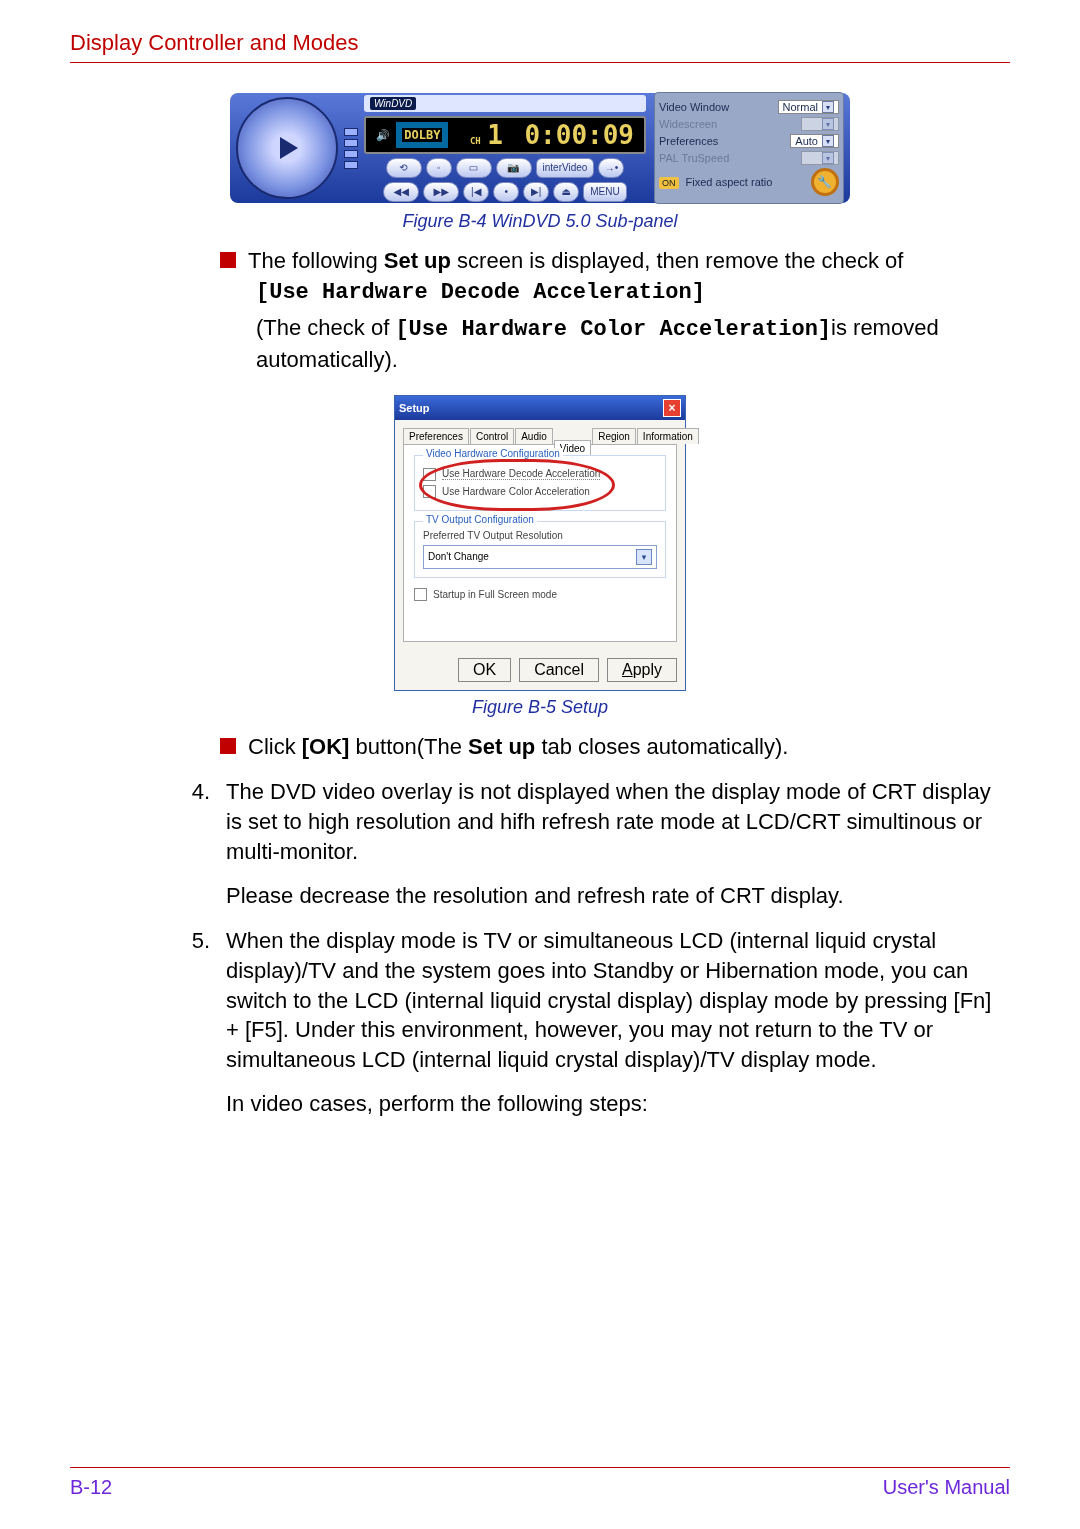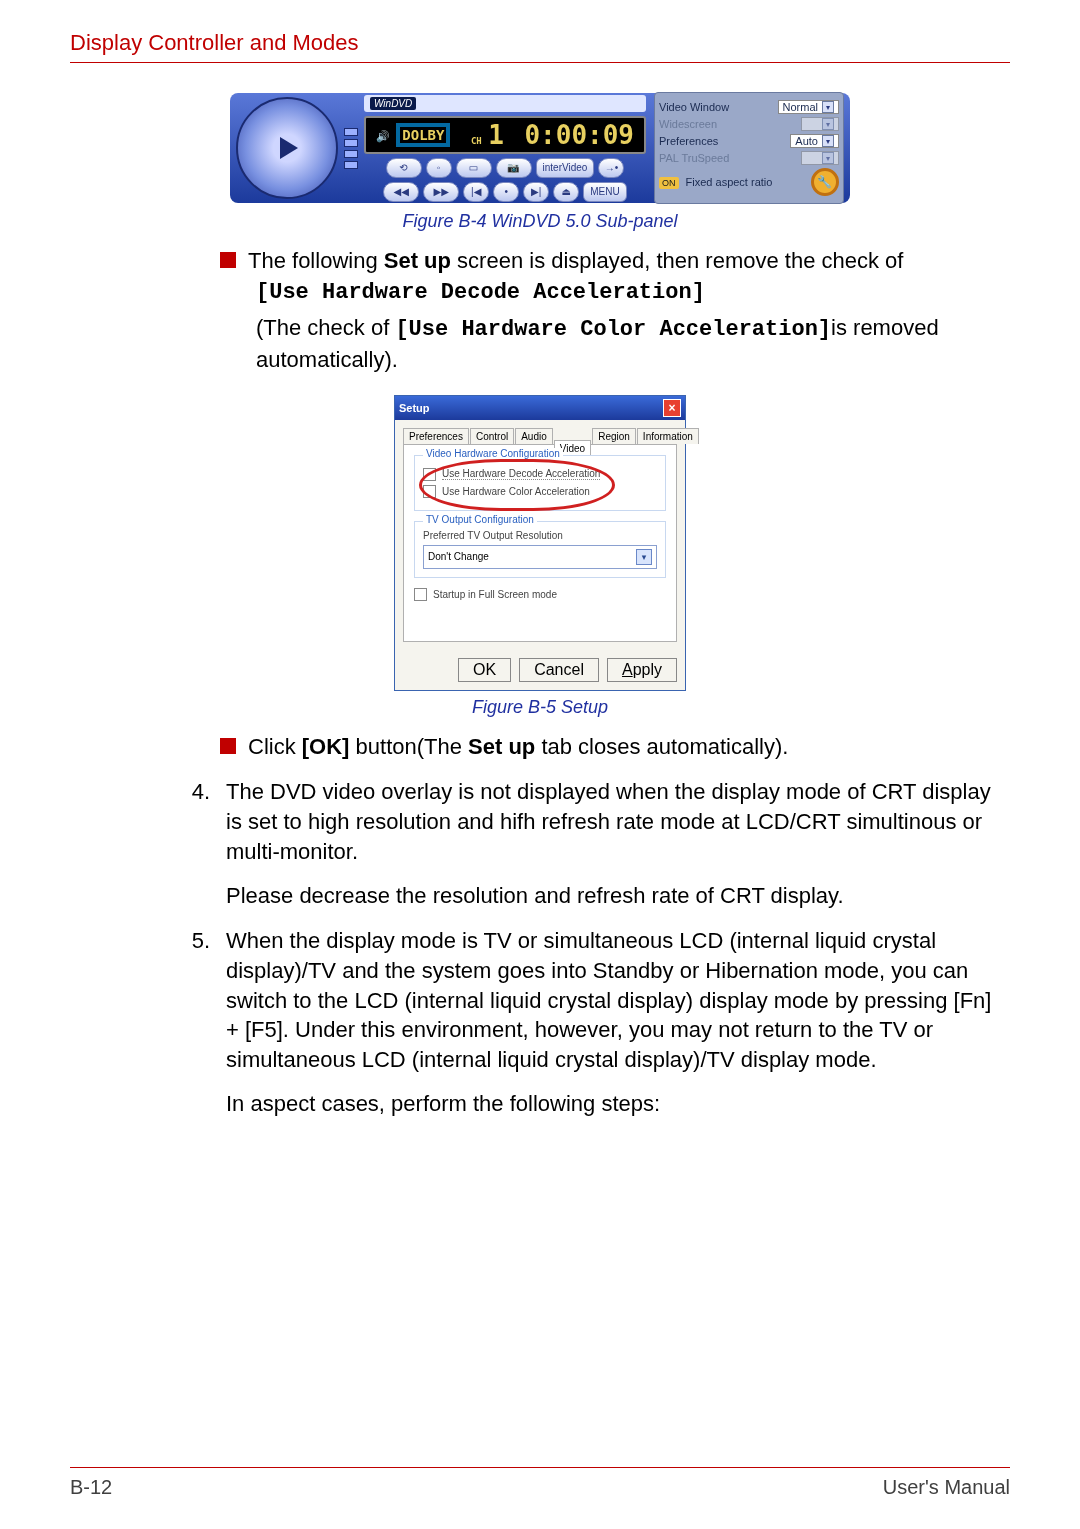--- a/index.html
+++ b/index.html
@@ -125,21 +125,21 @@
   .setup-btns{display:flex;justify-content:flex-end;gap:8px;padding:8px;}
   .dlg-btn{border:1px solid #888;background:#f5f4ee;padding:2px 14px;font-size:16px;}
   
   .num-row{display:flex;align-items:flex-start;gap:16px;margin-top:16px;}
   .num{font-size:22px;min-width:20px;text-align:right;}
   .para{margin-top:14px;}
   .indent{margin-left:36px;}
   
   .footer{position:absolute;bottom:30px;left:70px;right:70px;}
   .footer .red-line{margin:0 0 8px 0;}
-  .footer-row{display:flex;justify-content:space-between;color:#404040;font-size:20px;}
+  .footer-row{display:flex;justify-content:space-between;color:#6d28d9;font-size:20px;}
 </style>
 </head>
 <body>
 
 <div class="page">
   <div class="header-title">Display Controller and Modes</div>
   <hr class="red-line">
 
   <div class="figure-container">
     <div class="windvd-panel">
@@ -150,21 +150,21 @@
         <div></div>
           <div></div>
           <div></div>
           <div></div>
       </div>
       <div class="windvd-mid">
         <div class="windvd-top-row">
           <span class="windvd-logo">WinDVD</span>
         </div>
         <div class="windvd-display">
-          <span>🔊 <span style="border:4px solid #0369a1;padding:0 2px;font-size:14px;">DOLBY</span></span>
+          <span>🔊 <span style="border:6px solid #0369a1;padding:0 2px;font-size:12px;">DOLBY</span></span>
           <span><span style="font-size:9px;">CH</span> <span class="big">1</span></span>
           <span class="big">0:00:09</span>
         </div>
         <div class="windvd-btn-row">
           <div class="winbtn">⟲</div>
           <div class="winbtn small">◦</div>
           <div class="winbtn">▭</div>
           <div class="winbtn">📷</div>
           <div class="menu-btn">interVideo</div>
           <div class="winbtn small">→•</div>
@@ -295,21 +295,21 @@
       <div class="num">4.</div>
       <div>
         <div>The DVD video overlay is not displayed when the display mode of CRT display is set to high resolution and hifh refresh rate mode at LCD/CRT simultinous or multi-monitor.</div>
         <div class="para">Please decrease the resolution and refresh rate of CRT display.</div>
       </div>
     </div>
     <div class="num-row">
       <div class="num">5.</div>
       <div>
         <div>When the display mode is TV or simultaneous LCD (internal liquid crystal display)/TV and the system goes into Standby or Hibernation mode, you can switch to the LCD (internal liquid crystal display) display mode by pressing [Fn] + [F5]. Under this environment, however, you may not return to the TV or simultaneous LCD (internal liquid crystal display)/TV display mode.</div>
-        <div class="para">In aspect cases, perform the following steps:</div>
+        <div class="para">In video cases, perform the following steps:</div>
       </div>
     </div>
   </div>
 
   <div class="footer">
     <hr class="red-line">
     <div class="footer-row">
       <span>B-12</span>
       <span>User's Manual</span>
     </div>

